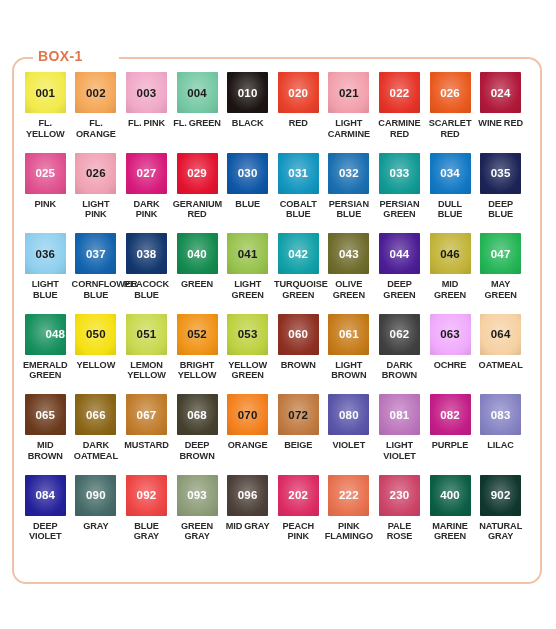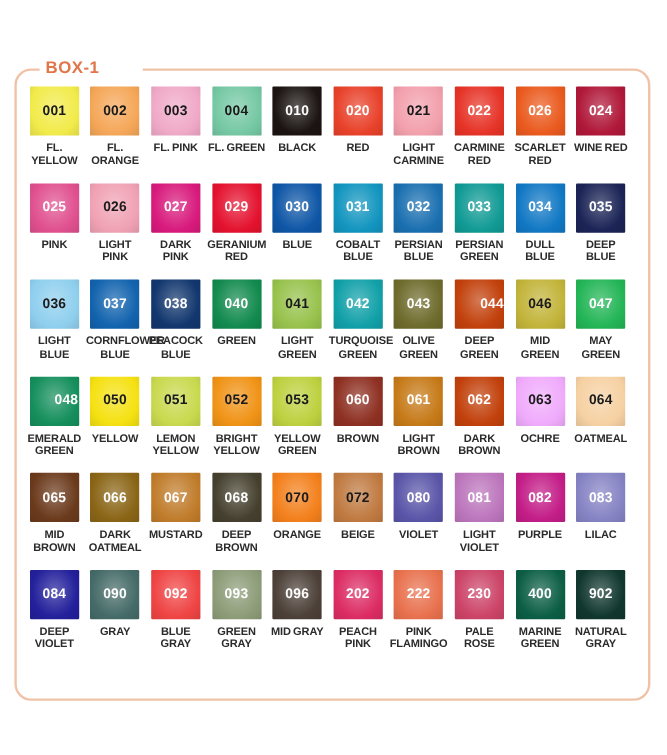--- a/index.html
+++ b/index.html
@@ -281,21 +281,21 @@
         </div>
         <div class="chip-name">TURQUOISE GREEN</div>
       </div>
       <div class="swatch-cell">
         <div class="chip" style="background: rgb(110, 107, 44);">
           <span class="chip-code" style="color: rgb(255, 255, 255);">043</span>
         </div>
         <div class="chip-name">OLIVE GREEN</div>
       </div>
       <div class="swatch-cell">
-        <div class="chip" style="background: #c2410c; justify-content: flex-end;">
+        <div class="chip" style="background: #4c1d95;">
           <span class="chip-code" style="color: rgb(255, 255, 255);">044</span>
         </div>
         <div class="chip-name">DEEP GREEN</div>
       </div>
       <div class="swatch-cell">
         <div class="chip" style="background: rgb(194, 180, 58);">
           <span class="chip-code" style="color: rgb(26, 26, 26);">046</span>
         </div>
         <div class="chip-name">MID GREEN</div>
       </div>
@@ -341,21 +341,21 @@
         </div>
         <div class="chip-name">BROWN</div>
       </div>
       <div class="swatch-cell">
         <div class="chip" style="background: rgb(198, 122, 24);">
           <span class="chip-code" style="color: rgb(255, 255, 255);">061</span>
         </div>
         <div class="chip-name">LIGHT BROWN</div>
       </div>
       <div class="swatch-cell">
-        <div class="chip" style="background: #c2410c;">
+        <div class="chip" style="background: #404040;">
           <span class="chip-code" style="color: rgb(255, 255, 255);">062</span>
         </div>
         <div class="chip-name">DARK BROWN</div>
       </div>
       <div class="swatch-cell">
         <div class="chip" style="background: #f0abfc;">
           <span class="chip-code" style="color: rgb(26, 26, 26);">063</span>
         </div>
         <div class="chip-name">OCHRE</div>
       </div>

